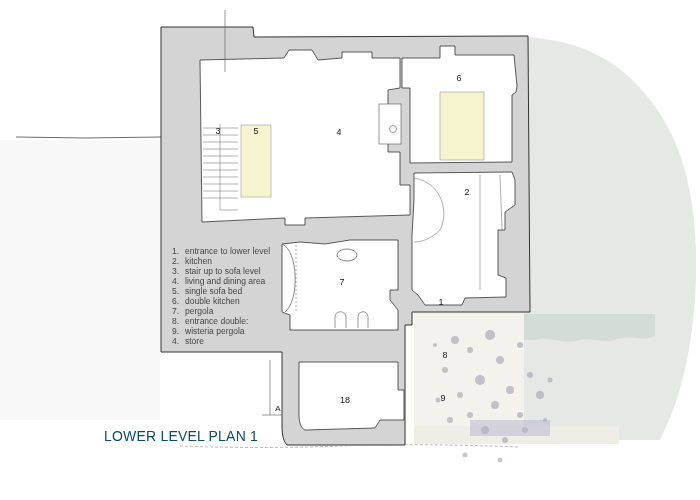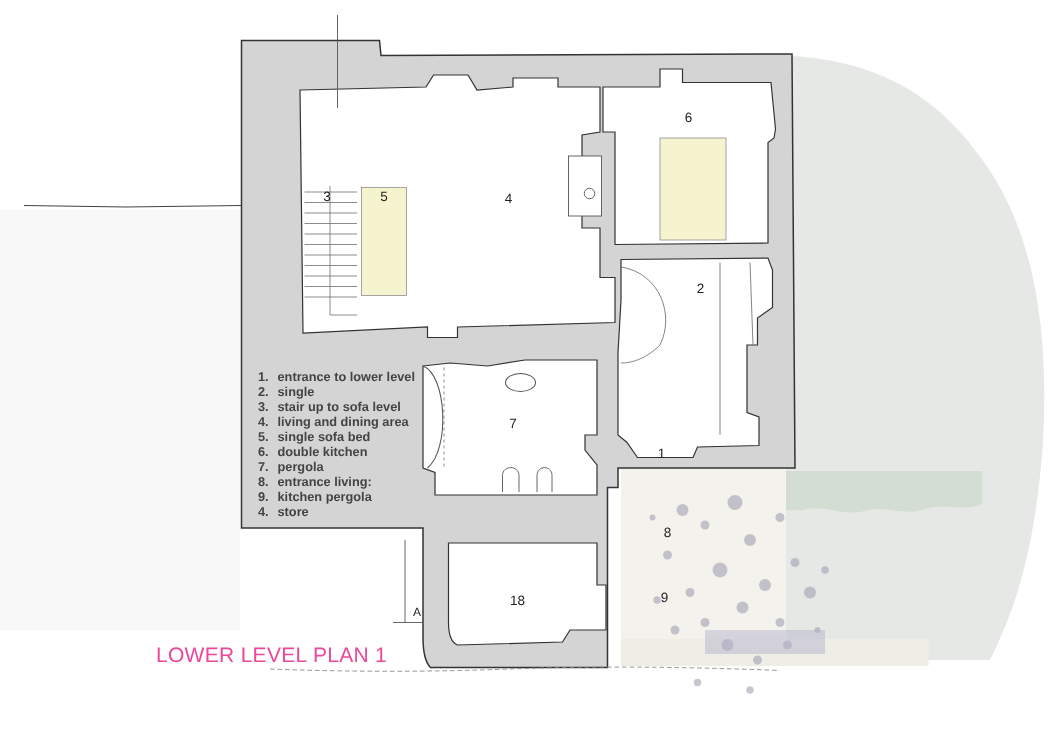--- a/index.html
+++ b/index.html
@@ -1,21 +1,21 @@
 <!DOCTYPE html>
 <html><head>
 <meta charset="utf-8">
 <style>
   html, body { margin: 0; padding: 0; background: #ffffff; }
   body { width: 700px; height: 500px; position: relative; overflow: hidden; font-family: "Liberation Sans", sans-serif; }
   #plan { position: absolute; left: 0; top: 0; width: 700px; height: 500px; }
   .legend { position: absolute; left: 172px; top: 246px; font-size: 8.5px; color: #444; line-height: 10px; }
-  .legend .row { white-space: nowrap; font-weight: bold; }
+  .legend .row { white-space: nowrap; }
   .legend .num { display: inline-block; width: 13px; }
-  .title { position: absolute; left: 104px; top: 428px; font-size: 14px; color: #ec4899; letter-spacing: 0.2px; }
+  .title { position: absolute; left: 104px; top: 428px; font-size: 14px; color: #0c4a6e; letter-spacing: 0.2px; }
   .room-label { position: absolute; font-size: 9px; color: #222; transform: translate(-50%, -50%); }
 </style>
 </head>
 <body>
 
 <svg id="plan" viewBox="0 0 700 500" xmlns="http://www.w3.org/2000/svg">
 
   <path d="M525,37 C580,40 620,60 650,100 C690,150 700,220 695,300 C690,360 680,400 660,440 L470,440 L470,37 Z" fill="#e6e8e6"></path>
 
   <path d="M0,140 L160,140 L160,420 L0,420 Z" fill="#f3f3f3" opacity="0.6"></path>
@@ -109,24 +109,24 @@
 <div class="room-label" style="left:256px;top:131px">5</div>
 <div class="room-label" style="left:459px;top:78px">6</div>
 <div class="room-label" style="left:342px;top:282px">7</div>
 <div class="room-label" style="left:445px;top:355px">8</div>
 <div class="room-label" style="left:443px;top:398px">9</div>
 <div class="room-label" style="left:345px;top:400px">18</div>
 <div class="room-label" style="left:278px;top:408px;font-size:8px">A</div>
 
 <div class="legend">
   <div class="row"><span class="num">1.</span><span>entrance to lower level</span></div>
-  <div class="row"><span class="num">2.</span><span>single</span></div>
+  <div class="row"><span class="num">2.</span><span>kitchen</span></div>
   <div class="row"><span class="num">3.</span><span>stair up to sofa level</span></div>
   <div class="row"><span class="num">4.</span><span>living and dining area</span></div>
   <div class="row"><span class="num">5.</span><span>single sofa bed</span></div>
   <div class="row"><span class="num">6.</span><span>double kitchen</span></div>
   <div class="row"><span class="num">7.</span><span>pergola</span></div>
-  <div class="row"><span class="num">8.</span><span>entrance living:</span></div>
-  <div class="row"><span class="num">9.</span><span>kitchen pergola</span></div>
+  <div class="row"><span class="num">8.</span><span>entrance double:</span></div>
+  <div class="row"><span class="num">9.</span><span>wisteria pergola</span></div>
   <div class="row"><span class="num">4.</span><span>store</span></div>
 </div>
 
 <div class="title">LOWER LEVEL PLAN 1</div>
 
 </body></html>

